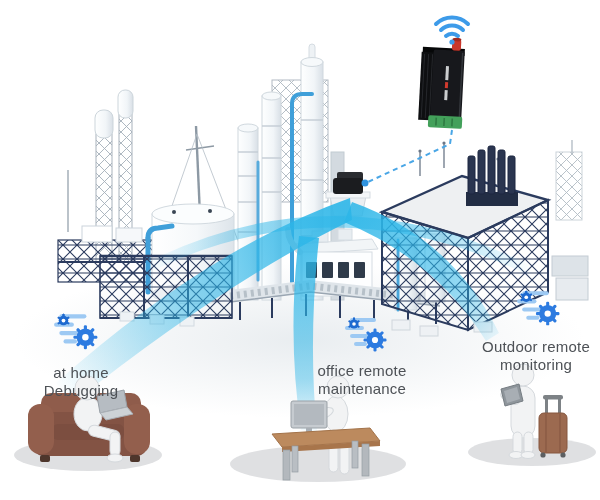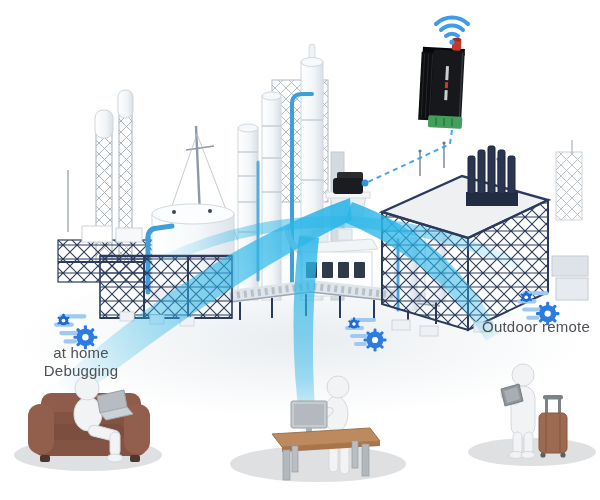--- a/index.html
+++ b/index.html
@@ -3,21 +3,21 @@
 <meta charset="utf-8">
 <style>
   html,body{margin:0;padding:0;background:#fff;}
   .stage{
     position:relative;width:600px;height:500px;overflow:hidden;background:#ffffff;
     font-family:"Liberation Sans", sans-serif;
   }
   .art{position:absolute;left:0;top:0;}
   .label{
     position:absolute;transform:translateX(-50%);text-align:center;
-    font-size:15px;line-height:1.22;color:#4d5156;letter-spacing:.2px;white-space:nowrap;
+    font-size:15px;line-height:1.22;color:#4d5156;letter-spacing:.2px;white-space:nowrap;margin-top:20px;
   }
   .cfg-icon{position:absolute;}
 </style>
 </head>
 <body>
 
 <div class="stage">
 
 <svg class="art" width="600" height="500" viewBox="0 0 600 500">
   <defs>
@@ -365,17 +365,22 @@
       <use href="#cfgIcon"></use>
     </svg>
 <svg class="cfg-icon" style="left:515px;top:289px" width="47" height="39" viewBox="0 0 46 38">
       <use href="#cfgIcon"></use>
     </svg>
 
 <div class="label" style="left:81px;top:344px">
   <div>at home</div>
   <div>Debugging</div>
 </div>
+<div class="label" style="left:362px;top:342px">
+  <div>office remote</div>
+  <div>maintenance</div>
+</div>
 <div class="label" style="left:536px;top:318px">
   <div>Outdoor remote</div>
+  <div>monitoring</div>
 </div>
 
 </div>
 
 </body></html>

